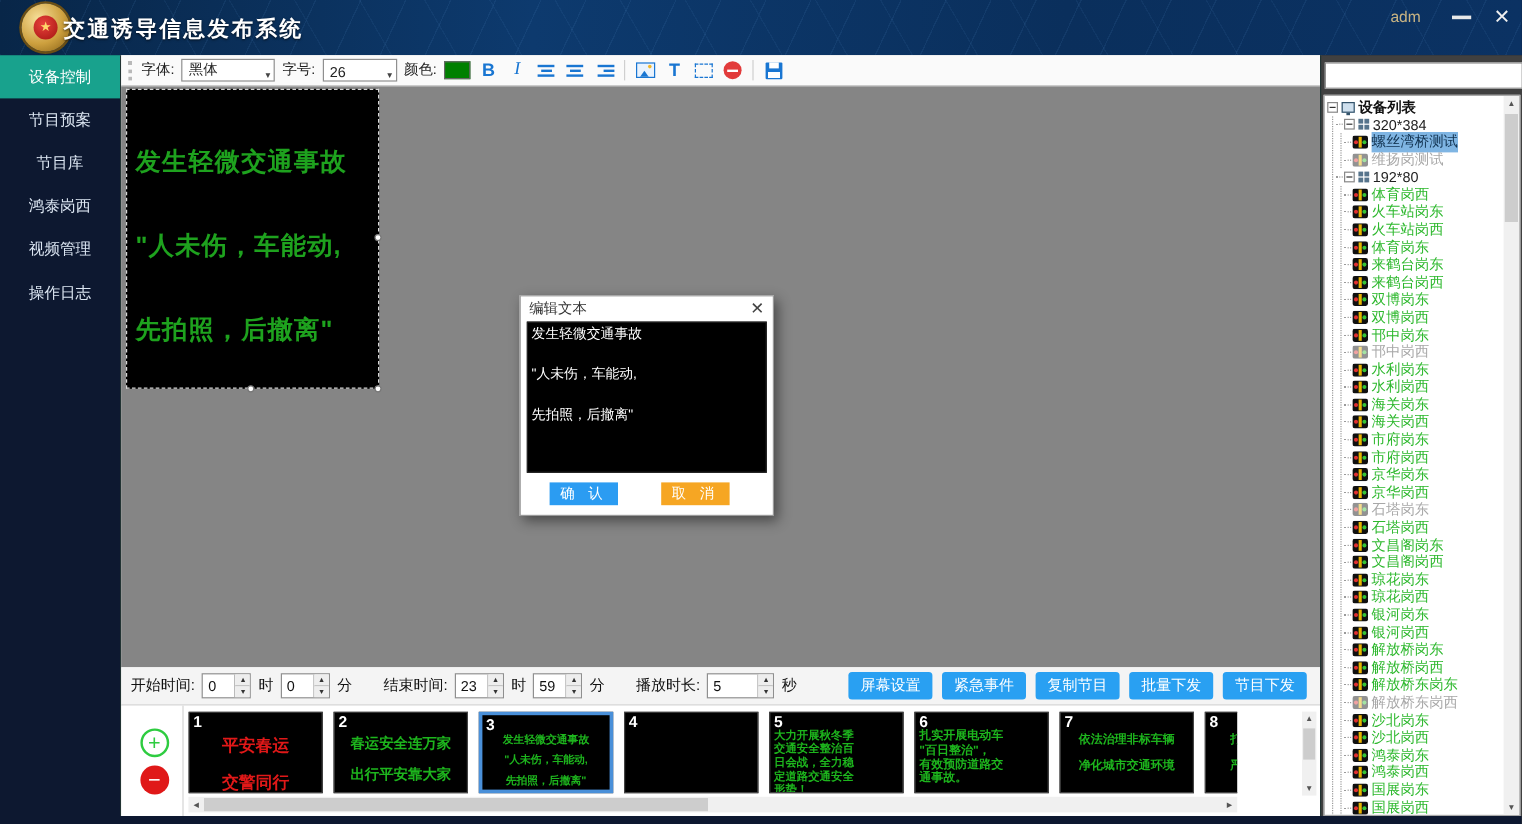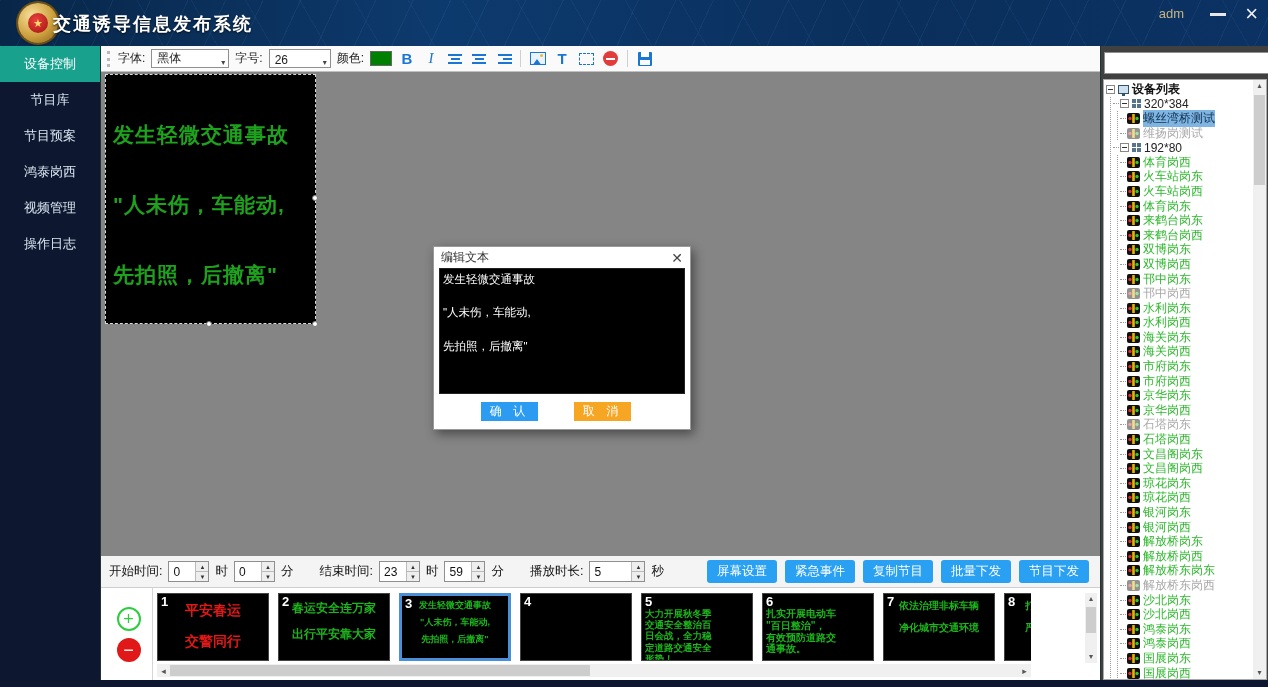--- a/index.html
+++ b/index.html
@@ -62,21 +62,21 @@
   .save-ic:after { content:""; position:absolute; left:2px; bottom:1px; width:10px; height:5px; background:#fff; }
 
   
   #canvas { position:absolute; left:0; top:26px; width:1000px; height:484px; background:#858585; }
   #led { position:absolute; left:4px; top:2px; width:211px; height:250px; background:#000;
     border:1px dashed #d8d8d8; display:flex; flex-direction:column; padding:46px 6px 0 7px; gap:42px; }
   #led .led-line { color:#1ea21e; font-size:21px; font-weight:bold; letter-spacing:1px; white-space:nowrap; }
   .handle { position:absolute; width:6px; height:6px; border-radius:50%; background:#fff; border:1px solid #777; }
 
   
-  #dialog { position:absolute; left:332px; top:174px; width:258px; height:184px; background:#fff;
+  #dialog { position:absolute; left:332px; top:174px; width:212px; height:184px; background:#fff;
     border:1px solid #9a9a9a; box-shadow:3px 4px 10px rgba(0,0,0,.45); }
   #dialog .titlebar { height:21px; display:flex; align-items:center; justify-content:space-between;
     padding:0 7px; font-size:12px; color:#333; }
   #dialog .close { color:#444; font-size:14px; cursor:pointer; }
   #dialog .text-area { margin:0 5px; height:126px; background:#000; border:1px solid #222;
     color:#fff; font-size:11.5px; padding:2px 3px; white-space:pre-wrap; overflow:hidden; line-height:1.45;}
   #dialog .btn-row { display:flex; justify-content:center; gap:36px; padding:8px 12px 0 0; }
   .dlg-btn { width:57px; height:19px; color:#fff; font-size:12px; display:flex; align-items:center;
     justify-content:center; cursor:pointer; letter-spacing:4px;}
   .dlg-confirm { background:#2b9cf2; }
@@ -101,21 +101,21 @@
     display:flex; flex-direction:column; align-items:center; justify-content:center; gap:7px;}
   #add-btn { width:24px; height:24px; border-radius:50%; border:2px solid #2ecc40; color:#2ecc40;
     display:flex; align-items:center; justify-content:center; font-size:18px; cursor:pointer; line-height:1;}
   #remove-btn { width:24px; height:24px; border-radius:50%; background:#e01818; color:#fff;
     display:flex; align-items:center; justify-content:center; font-size:18px; cursor:pointer; line-height:1;}
   #thumbs { position:absolute; left:56px; top:5px; width:874px; height:70px; display:flex; gap:9px; overflow:hidden; }
   .thumb { flex:0 0 112px; height:68px; background:#000; border:1px solid #444; position:relative;
     padding:1px 3px; overflow:hidden; cursor:pointer; }
   .thumb.selected { border:3px solid #4a90d9; }
   .thumb .num { position:absolute; left:3px; top:0px; color:#fff; font-weight:bold; font-size:13px; z-index:2;}
-  .thumb .tlines { text-align:center; }
+  .thumb .tlines { margin-top:11px; text-align:center; }
   .thumb .tline { white-space:nowrap; font-weight:bold; }
   #hscroll { position:absolute; left:56px; top:76px; width:874px; height:13px; background:#f0f0f0;
     display:flex; align-items:center; }
   #hscroll .larr,#hscroll .rarr { width:13px; text-align:center; font-size:9px; color:#555; cursor:pointer;}
   #hscroll .track { flex:1; height:13px; position:relative; }
   #hscroll .hthumb { position:absolute; left:0; top:1px; height:11px; width:420px; background:#cdcdcd; cursor:pointer;}
   #vscroll { position:absolute; left:984px; top:5px; width:12px; height:70px; background:#f0f0f0;
     display:flex; flex-direction:column; }
   .varr { height:12px; text-align:center; font-size:8px; color:#555; cursor:pointer; line-height:12px;}
   .vtrack { flex:1; position:relative; }
@@ -163,22 +163,22 @@
       <div class="inner">★</div>
     </div>
   <div id="app-title">交通诱导信息发布系统</div>
   <div id="user-label">adm</div>
   <div id="min-btn"></div>
   <div id="close-btn">×</div>
 </div>
 
 <div id="sidebar">
     <div class="side-item active">设备控制</div>
+    <div class="side-item">节目预案</div>
     <div class="side-item">节目库</div>
-    <div class="side-item">节目预案</div>
     <div class="side-item">鸿泰岗西</div>
     <div class="side-item">视频管理</div>
     <div class="side-item">操作日志</div>
   </div>
 
 <div id="main">
 
   <div id="toolbar">
     <div class="grip"></div>
     <span>字体:</span>

